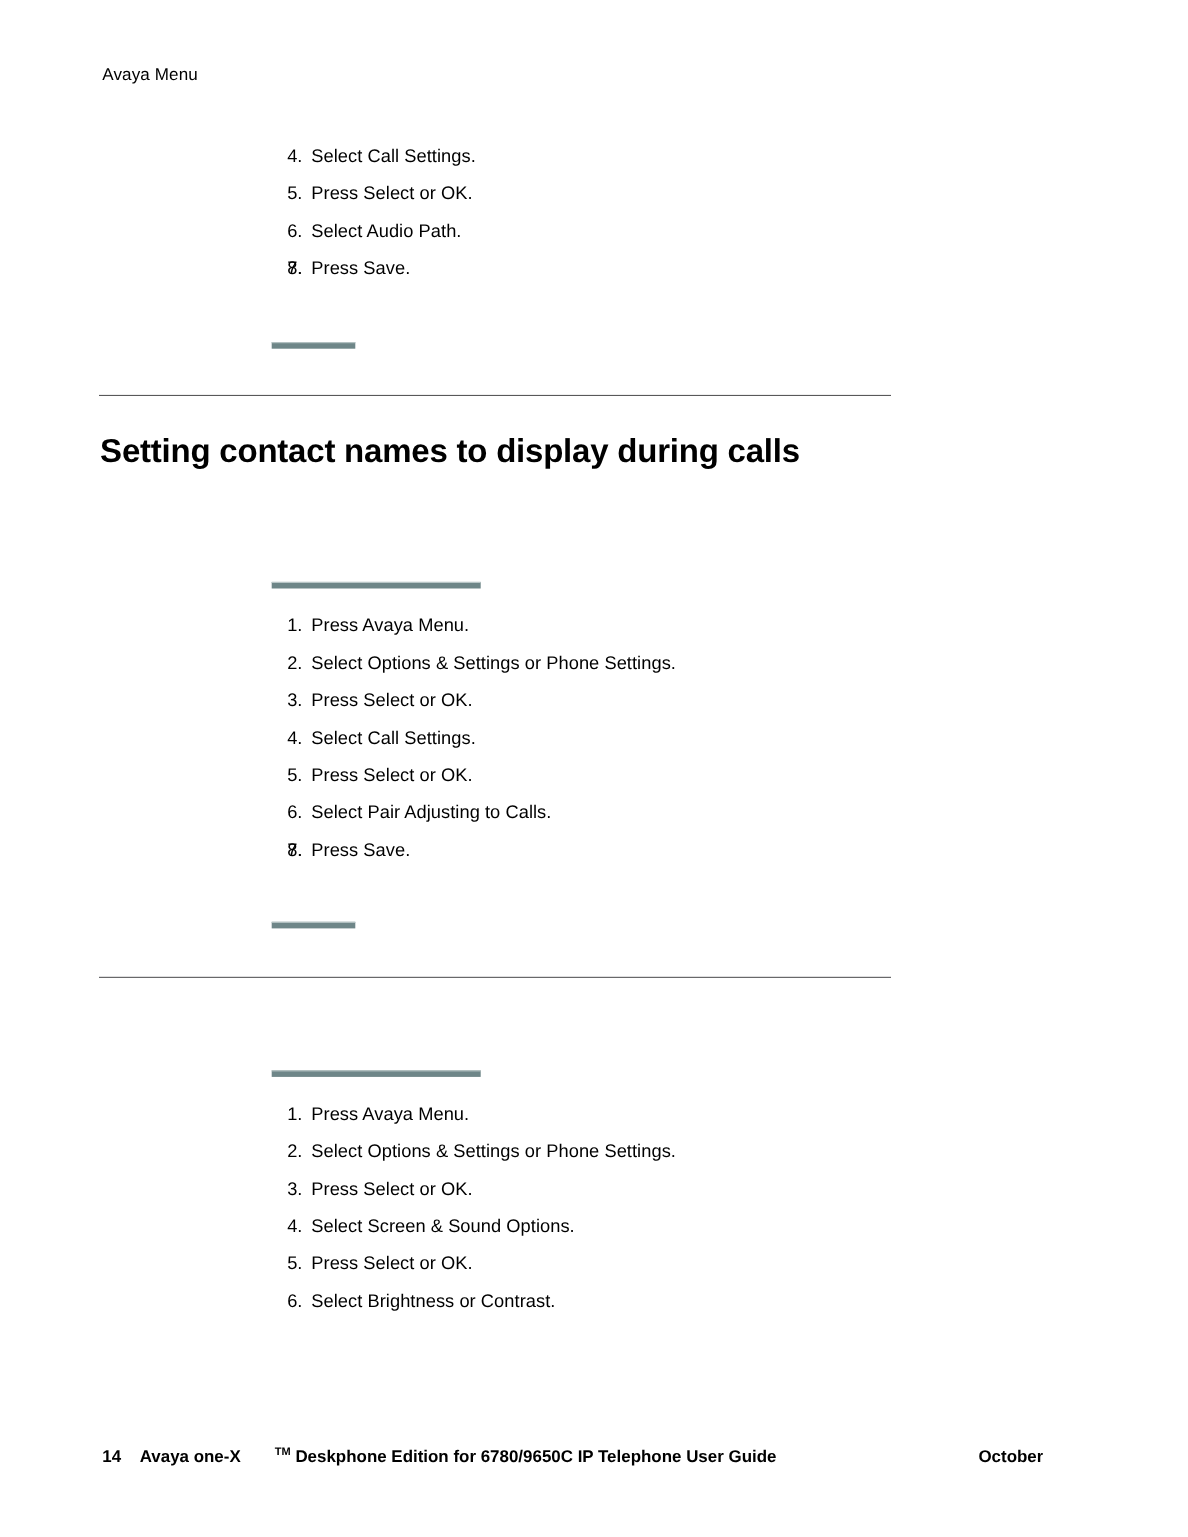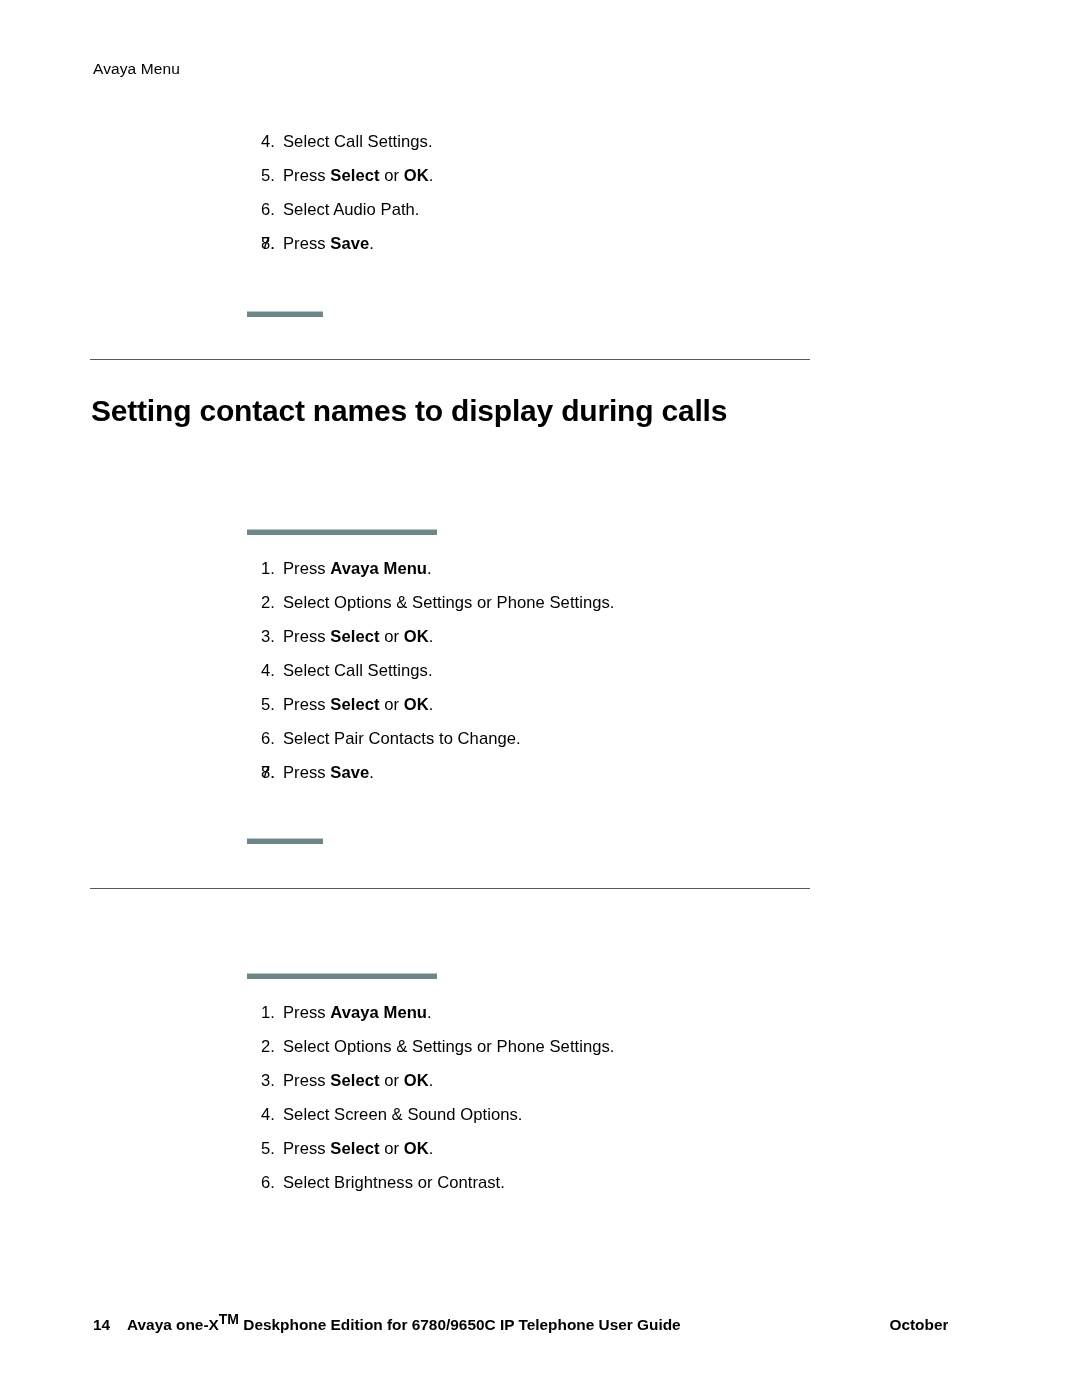--- a/index.html
+++ b/index.html
@@ -54,21 +54,21 @@
     letter-spacing: 0.05px;
   }
   ol.proc li .num {
     position: absolute;
     left: 0;
     top: 0;
     width: 22px;
     text-align: right;
     font-size: 16.6px;
   }
-  ol.proc li b { font-weight: 700; }
+  ol.proc li b { font-weight: 400; }
 
   
   .teal-rule {
     position: absolute;
     height: 5px;
     background: #6e8688;
     border-top: 1px solid #b9c6c7;
   }
 
   
@@ -109,23 +109,24 @@
     top: 1315px;
     width: 894px;
     font-size: 15.4px;
     font-weight: 700;
     line-height: 20px;
     white-space: nowrap;
   }
   .footer .page-no { display: inline-block; width: 34px; }
   .footer .doc-title { display: inline-block; }
   .footer .doc-title sup {
-    font-size: 14px;
+    font-size: 10px;
     vertical-align: super;
     line-height: 0;
+    margin-left: 31px;
   }
   .footer .date {
     position: absolute;
     right: 0;
     top: 0;
     font-weight: 700;
   }
 </style>
 </head>
 <body>
@@ -149,21 +150,21 @@
 
 
   <div class="teal-rule" style="left:247px; top:529px; width:190px;"></div>
 
   <ol class="proc" id="list-1" style="top:552px">
       <li><span class="num">1.</span><span><span>Press </span><b>Avaya Menu</b><span>.</span></span></li>
       <li><span class="num">2.</span><span><span>Select Options &amp; Settings or Phone Settings.</span></span></li>
       <li><span class="num">3.</span><span><span>Press </span><b>Select</b><span> or </span><b>OK</b><span>.</span></span></li>
       <li><span class="num">4.</span><span><span>Select Call Settings.</span></span></li>
       <li><span class="num">5.</span><span><span>Press </span><b>Select</b><span> or </span><b>OK</b><span>.</span></span></li>
-      <li><span class="num">6.</span><span><span>Select Pair Contacts to Change.</span></span></li>
+      <li><span class="num">6.</span><span><span>Select Pair Adjusting to Calls.</span></span></li>
       <li><span class="num">7.</span></li>
       <li><span class="num">8.</span><span><span>Press </span><b>Save</b><span>.</span></span></li>
     </ol>
 
   <div class="teal-rule" style="left:247px; top:838px; width:76px;"></div>
 
   <div class="head-rule" style="top:888px;"></div>
 
   <div class="teal-rule" style="left:247px; top:973px; width:190px;"></div>
 

